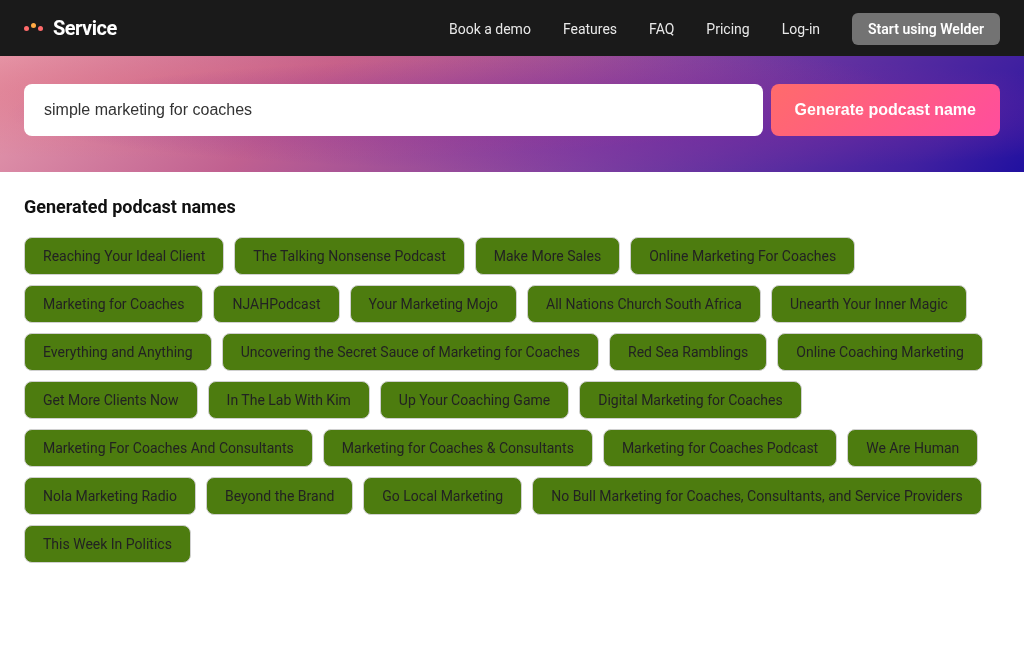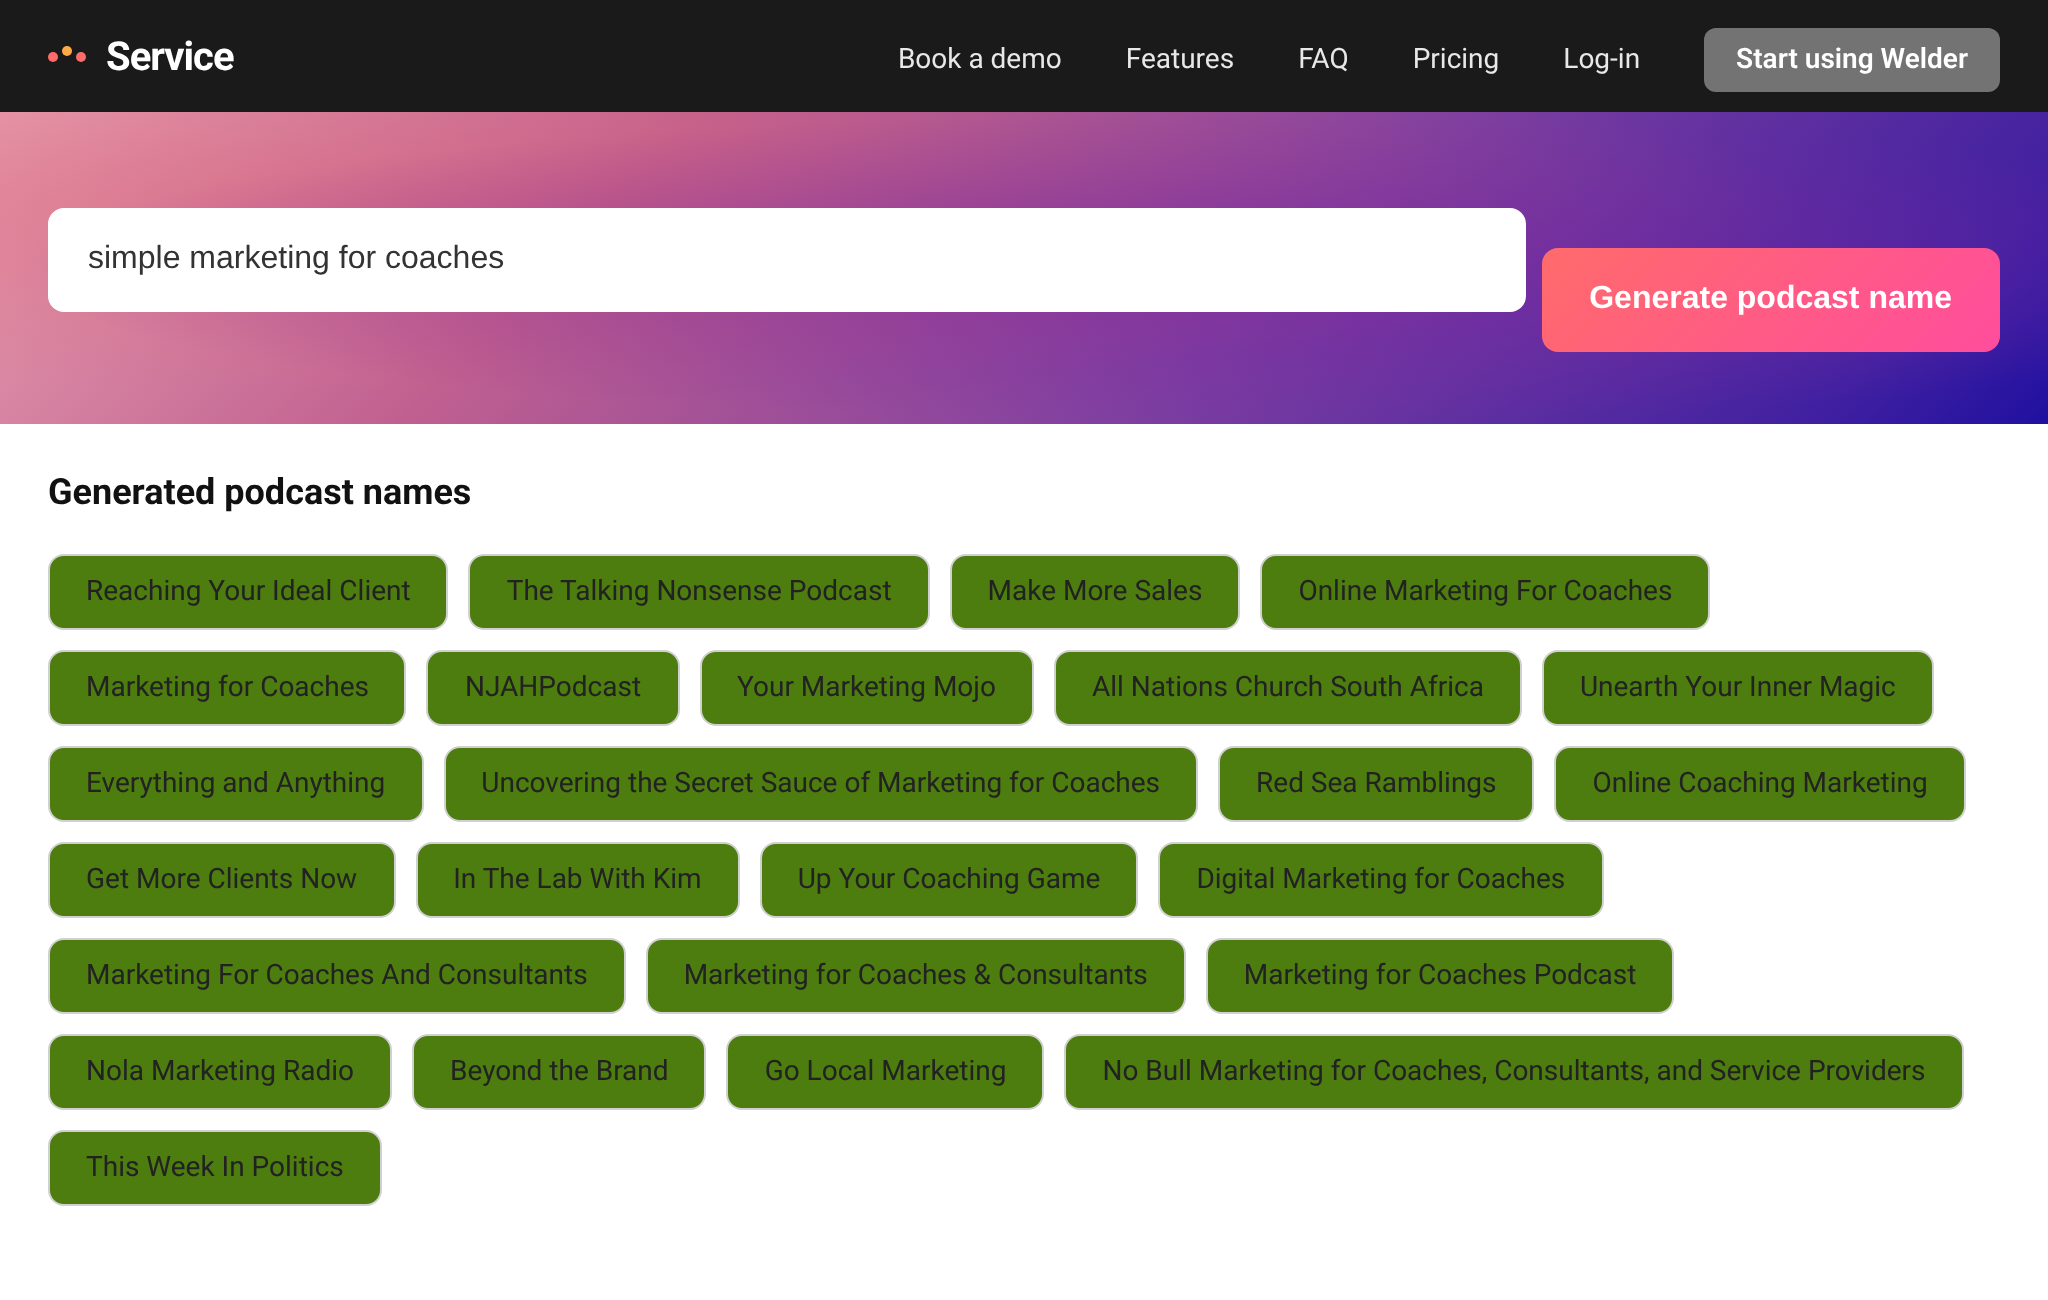--- a/index.html
+++ b/index.html
@@ -102,21 +102,20 @@
       height: 52px;
       padding: 0 24px;
       background: linear-gradient(135deg, #ff6b6b, #ff4d9d);
       color: #fff;
       border: none;
       border-radius: 8px;
       font-size: 16px;
       font-weight: 600;
       cursor: pointer;
       white-space: nowrap;
-      margin-top: 40px;
     }
 
     
     .results-section {
       padding: 24px 24px 32px;
       background: #fff;
     }
 
     .results-title {
       font-size: 18px;
@@ -220,19 +219,20 @@
       <span class="tag">Uncovering the Secret Sauce of Marketing for Coaches</span>
       <span class="tag">Red Sea Ramblings</span>
       <span class="tag">Online Coaching Marketing</span>
       <span class="tag">Get More Clients Now</span>
       <span class="tag">In The Lab With Kim</span>
       <span class="tag">Up Your Coaching Game</span>
       <span class="tag">Digital Marketing for Coaches</span>
       <span class="tag">Marketing For Coaches And Consultants</span>
       <span class="tag">Marketing for Coaches &amp; Consultants</span>
       <span class="tag">Marketing for Coaches Podcast</span>
+      <span class="tag">We Are Human</span>
       <span class="tag">Nola Marketing Radio</span>
       <span class="tag">Beyond the Brand</span>
       <span class="tag">Go Local Marketing</span>
       <span class="tag">No Bull Marketing for Coaches, Consultants, and Service Providers</span>
       <span class="tag">This Week In Politics</span>
     </div>
 </div>
 
 </body></html>

